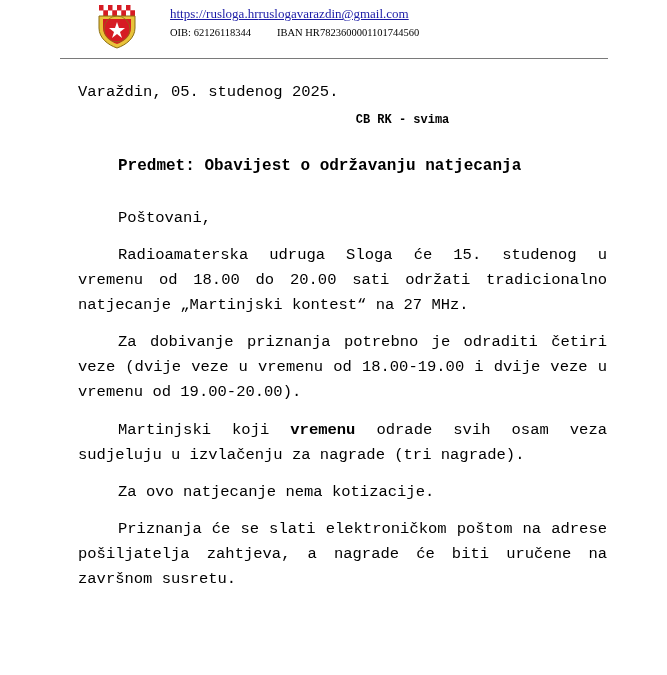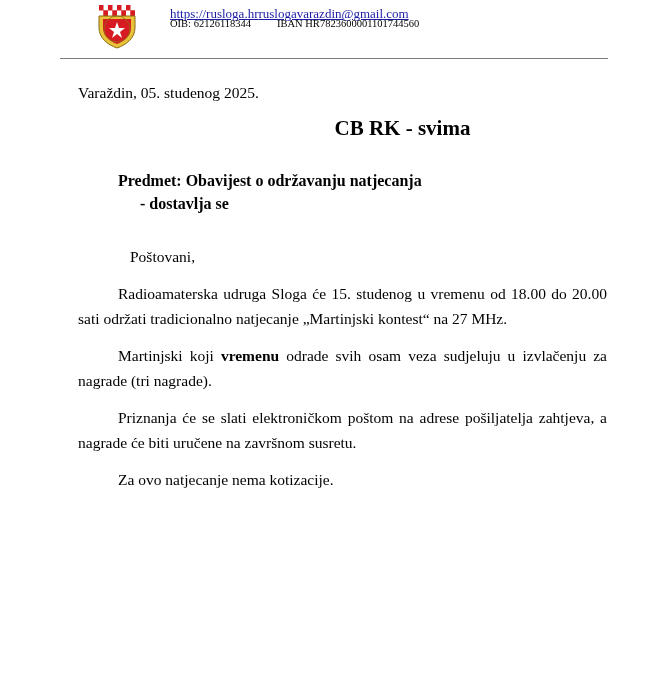--- a/index.html
+++ b/index.html
@@ -44,21 +44,21 @@
     font-size: 13px;
   }
   .header-link {
     color: #1a1aa6;
     text-decoration: underline;
     white-space: nowrap;
   }
   .header-ids {
     position: absolute;
     left: 170px;
-    top: 18px;
+    top: 27px;
     width: 430px;
     display: flex;
     justify-content: flex-start;
     gap: 26px;
     font-family: "Liberation Serif", serif;
     font-size: 10.5px;
     color: #000;
   }
   .hr-rule {
     position: absolute;
@@ -68,46 +68,47 @@
     height: 1px;
     background: #7a7a7a;
   }
 
   
   .doc {
     position: relative;
     padding: 0 60px 0 78px;
     font-size: 15.5px;
     line-height: 1.62;
+    font-family: Liberation Mono, monospace;
   }
   .place-date {
     margin-top: 18px;
     font-size: 15.5px;
   }
   .addressee {
     text-align: center;
     font-weight: bold;
     margin-top: 6px;
     margin-left: 120px;
-    font-size: 21px;
+    font-size: 12px;
   }
   .subject {
     font-weight: bold;
     margin-top: 24px;
     margin-left: 40px;
     font-size: 16px;
     line-height: 1.45;
   }
   .subject .subject-line2 {
     display: block;
     margin-left: 22px;
   }
   .salutation {
     margin-top: 28px;
-    margin-left: 52px;
+    margin-left: 40px;
   }
   p.para {
     margin: 12px 0 0 0;
     text-align: justify;
     text-indent: 40px;
   }
   .mail-link {
     color: #1a1aa6;
     text-decoration: underline;
   }
@@ -162,30 +163,30 @@
   </div>
 
   <div class="doc">
 
     <div class="place-date">Varaždin, 05. studenog 2025.</div>
 
     <div class="addressee">CB RK - svima</div>
 
     <div class="subject">
       <span>Predmet: Obavijest o održavanju natjecanja</span>
-      <span class="subject-line2">-     dostavlja se</span>
     </div>
 
     <div class="salutation">Poštovani,</div>
 
     <p class="para">Radioamaterska udruga Sloga će 15. studenog u vremenu od 18.00 do 20.00 sati održati tradicionalno natjecanje „Martinjski kontest“ na 27 MHz.</p>
 
 
+    <p class="para">Za dobivanje priznanja potrebno je odraditi četiri veze (dvije veze u vremenu od 18.00-19.00 i dvije veze u vremenu od 19.00-20.00).</p>
 
     <p class="para"><span>Martinjski koji </span><span class="bold">vremenu</span><span> odrade svih osam veza sudjeluju u izvlačenju za nagrade (tri nagrade).</span></p>
 
 
+    <p class="para">Za ovo natjecanje nema kotizacije.</p>
+
     <p class="para">Priznanja će se slati elektroničkom poštom na adrese pošiljatelja zahtjeva, a nagrade će biti uručene na završnom susretu.</p>
-
-    <p class="para">Za ovo natjecanje nema kotizacije.</p>
 
   </div>
 </div>
 
 </body></html>

